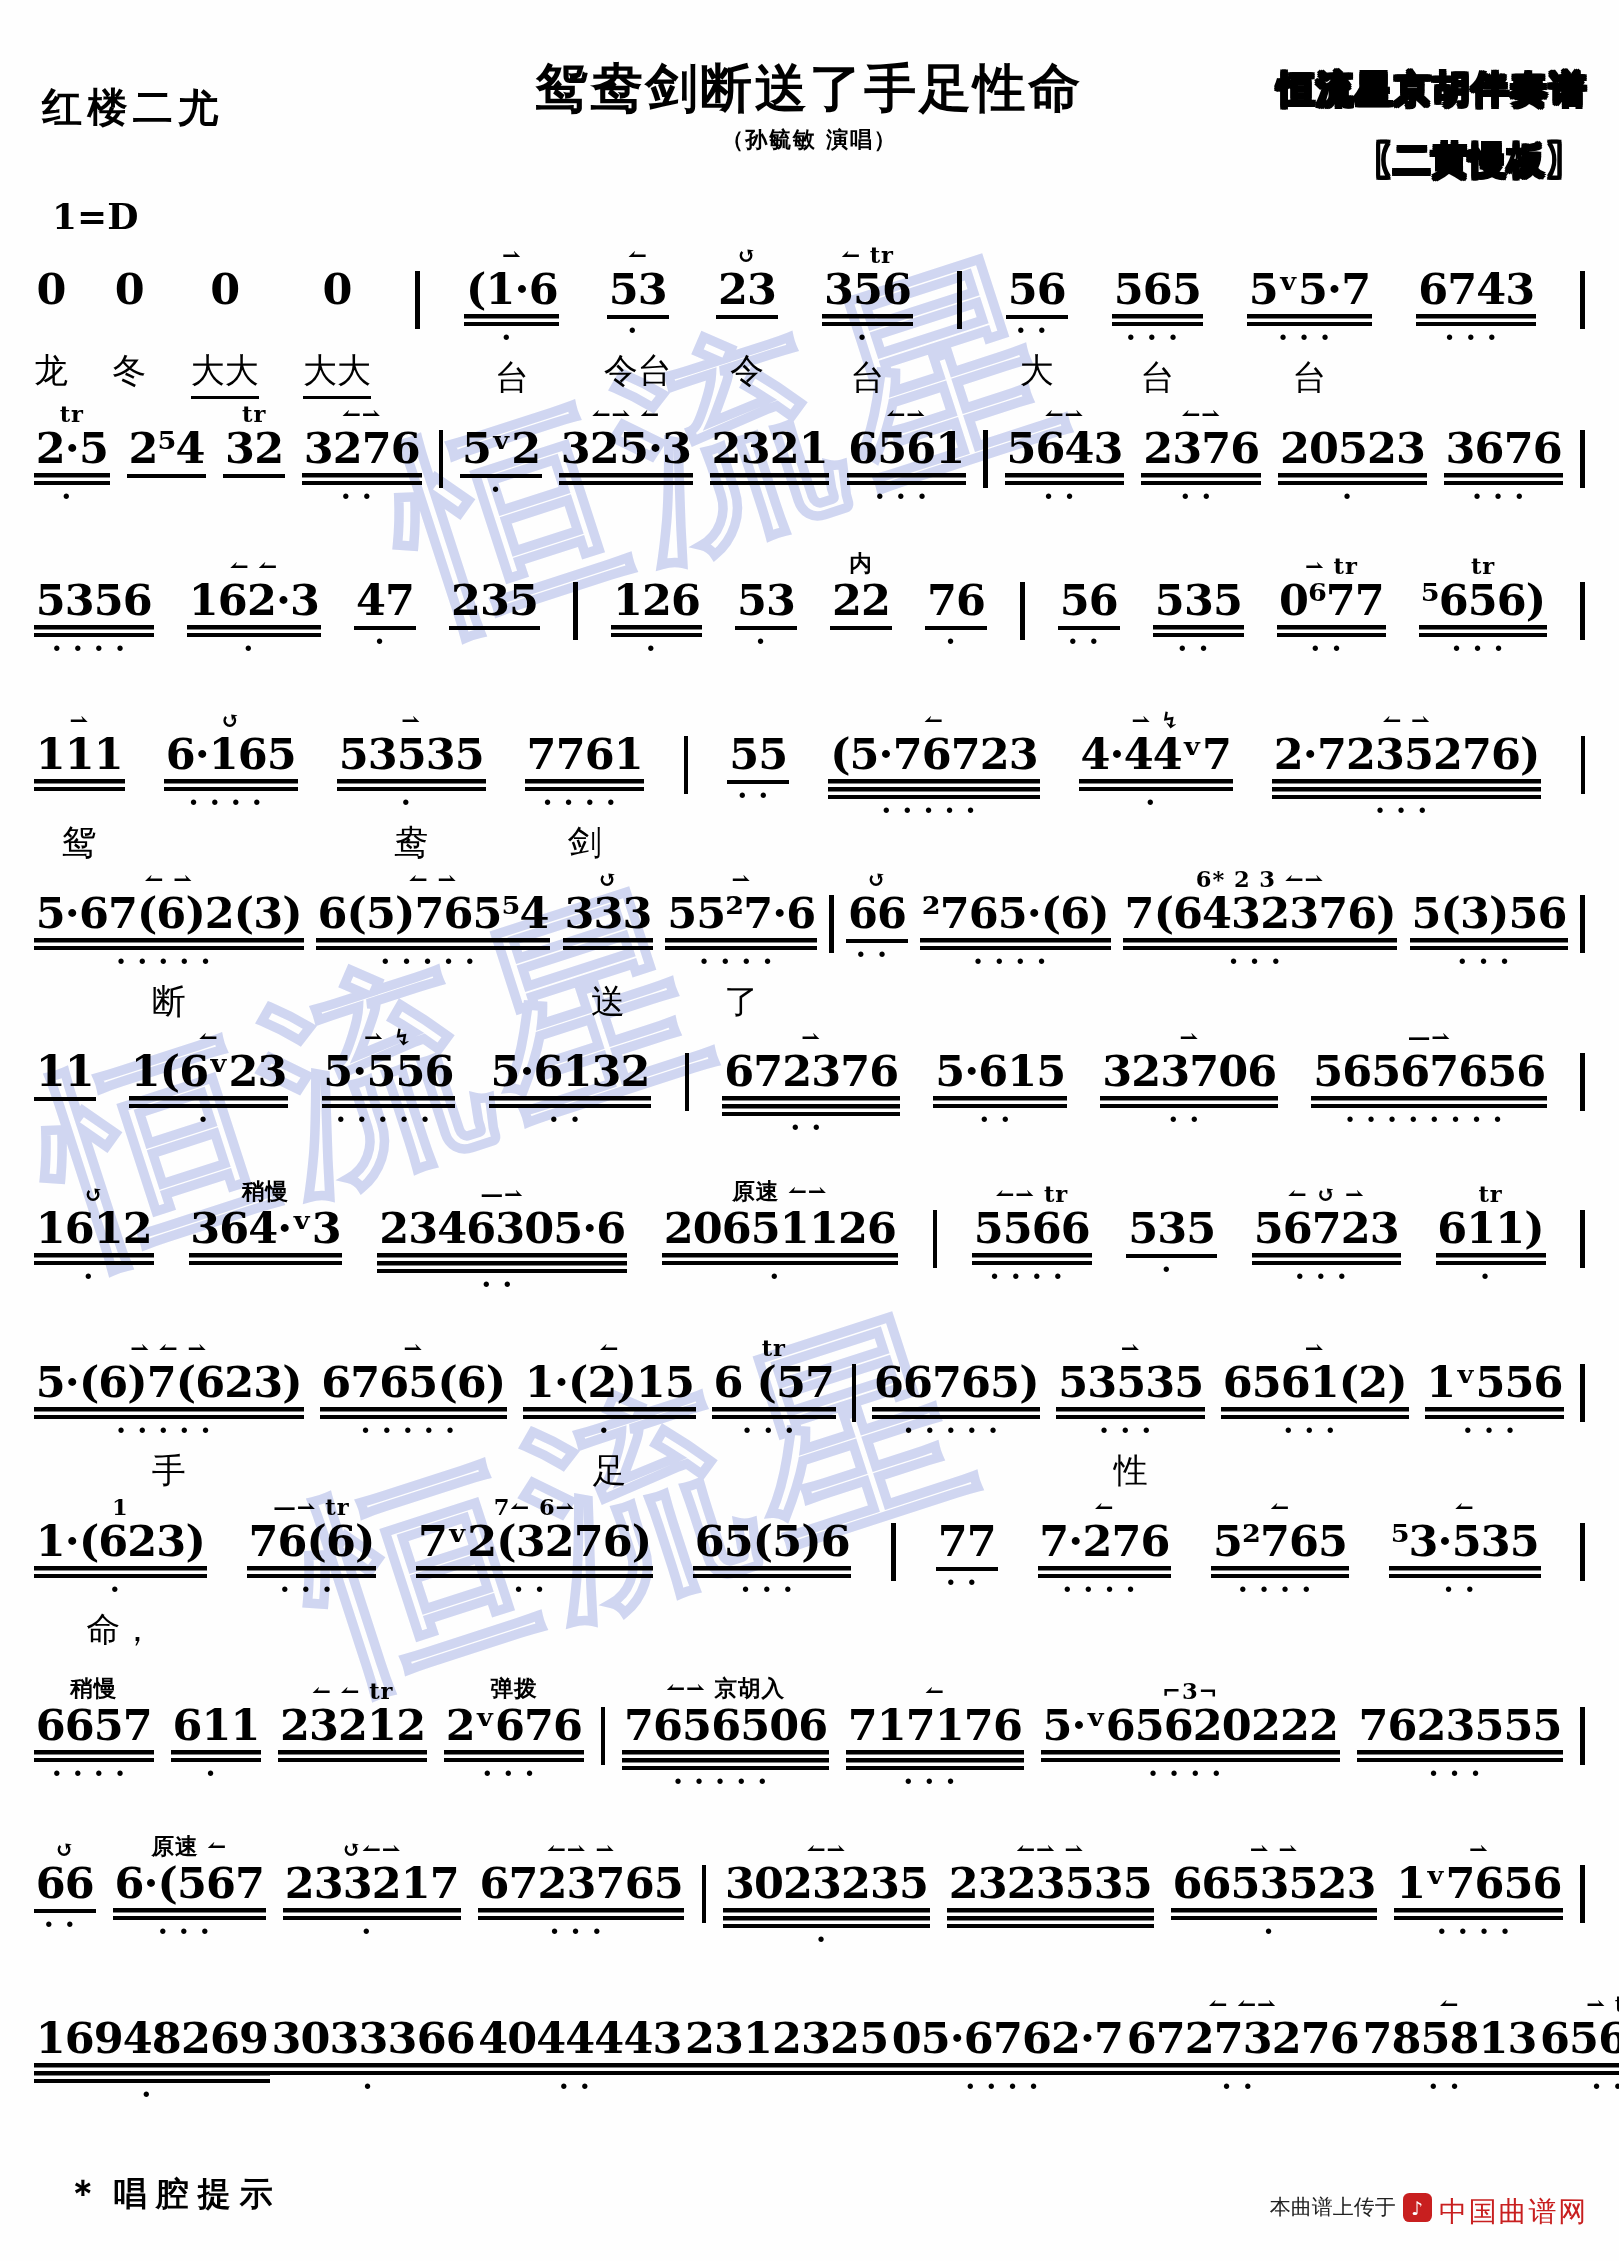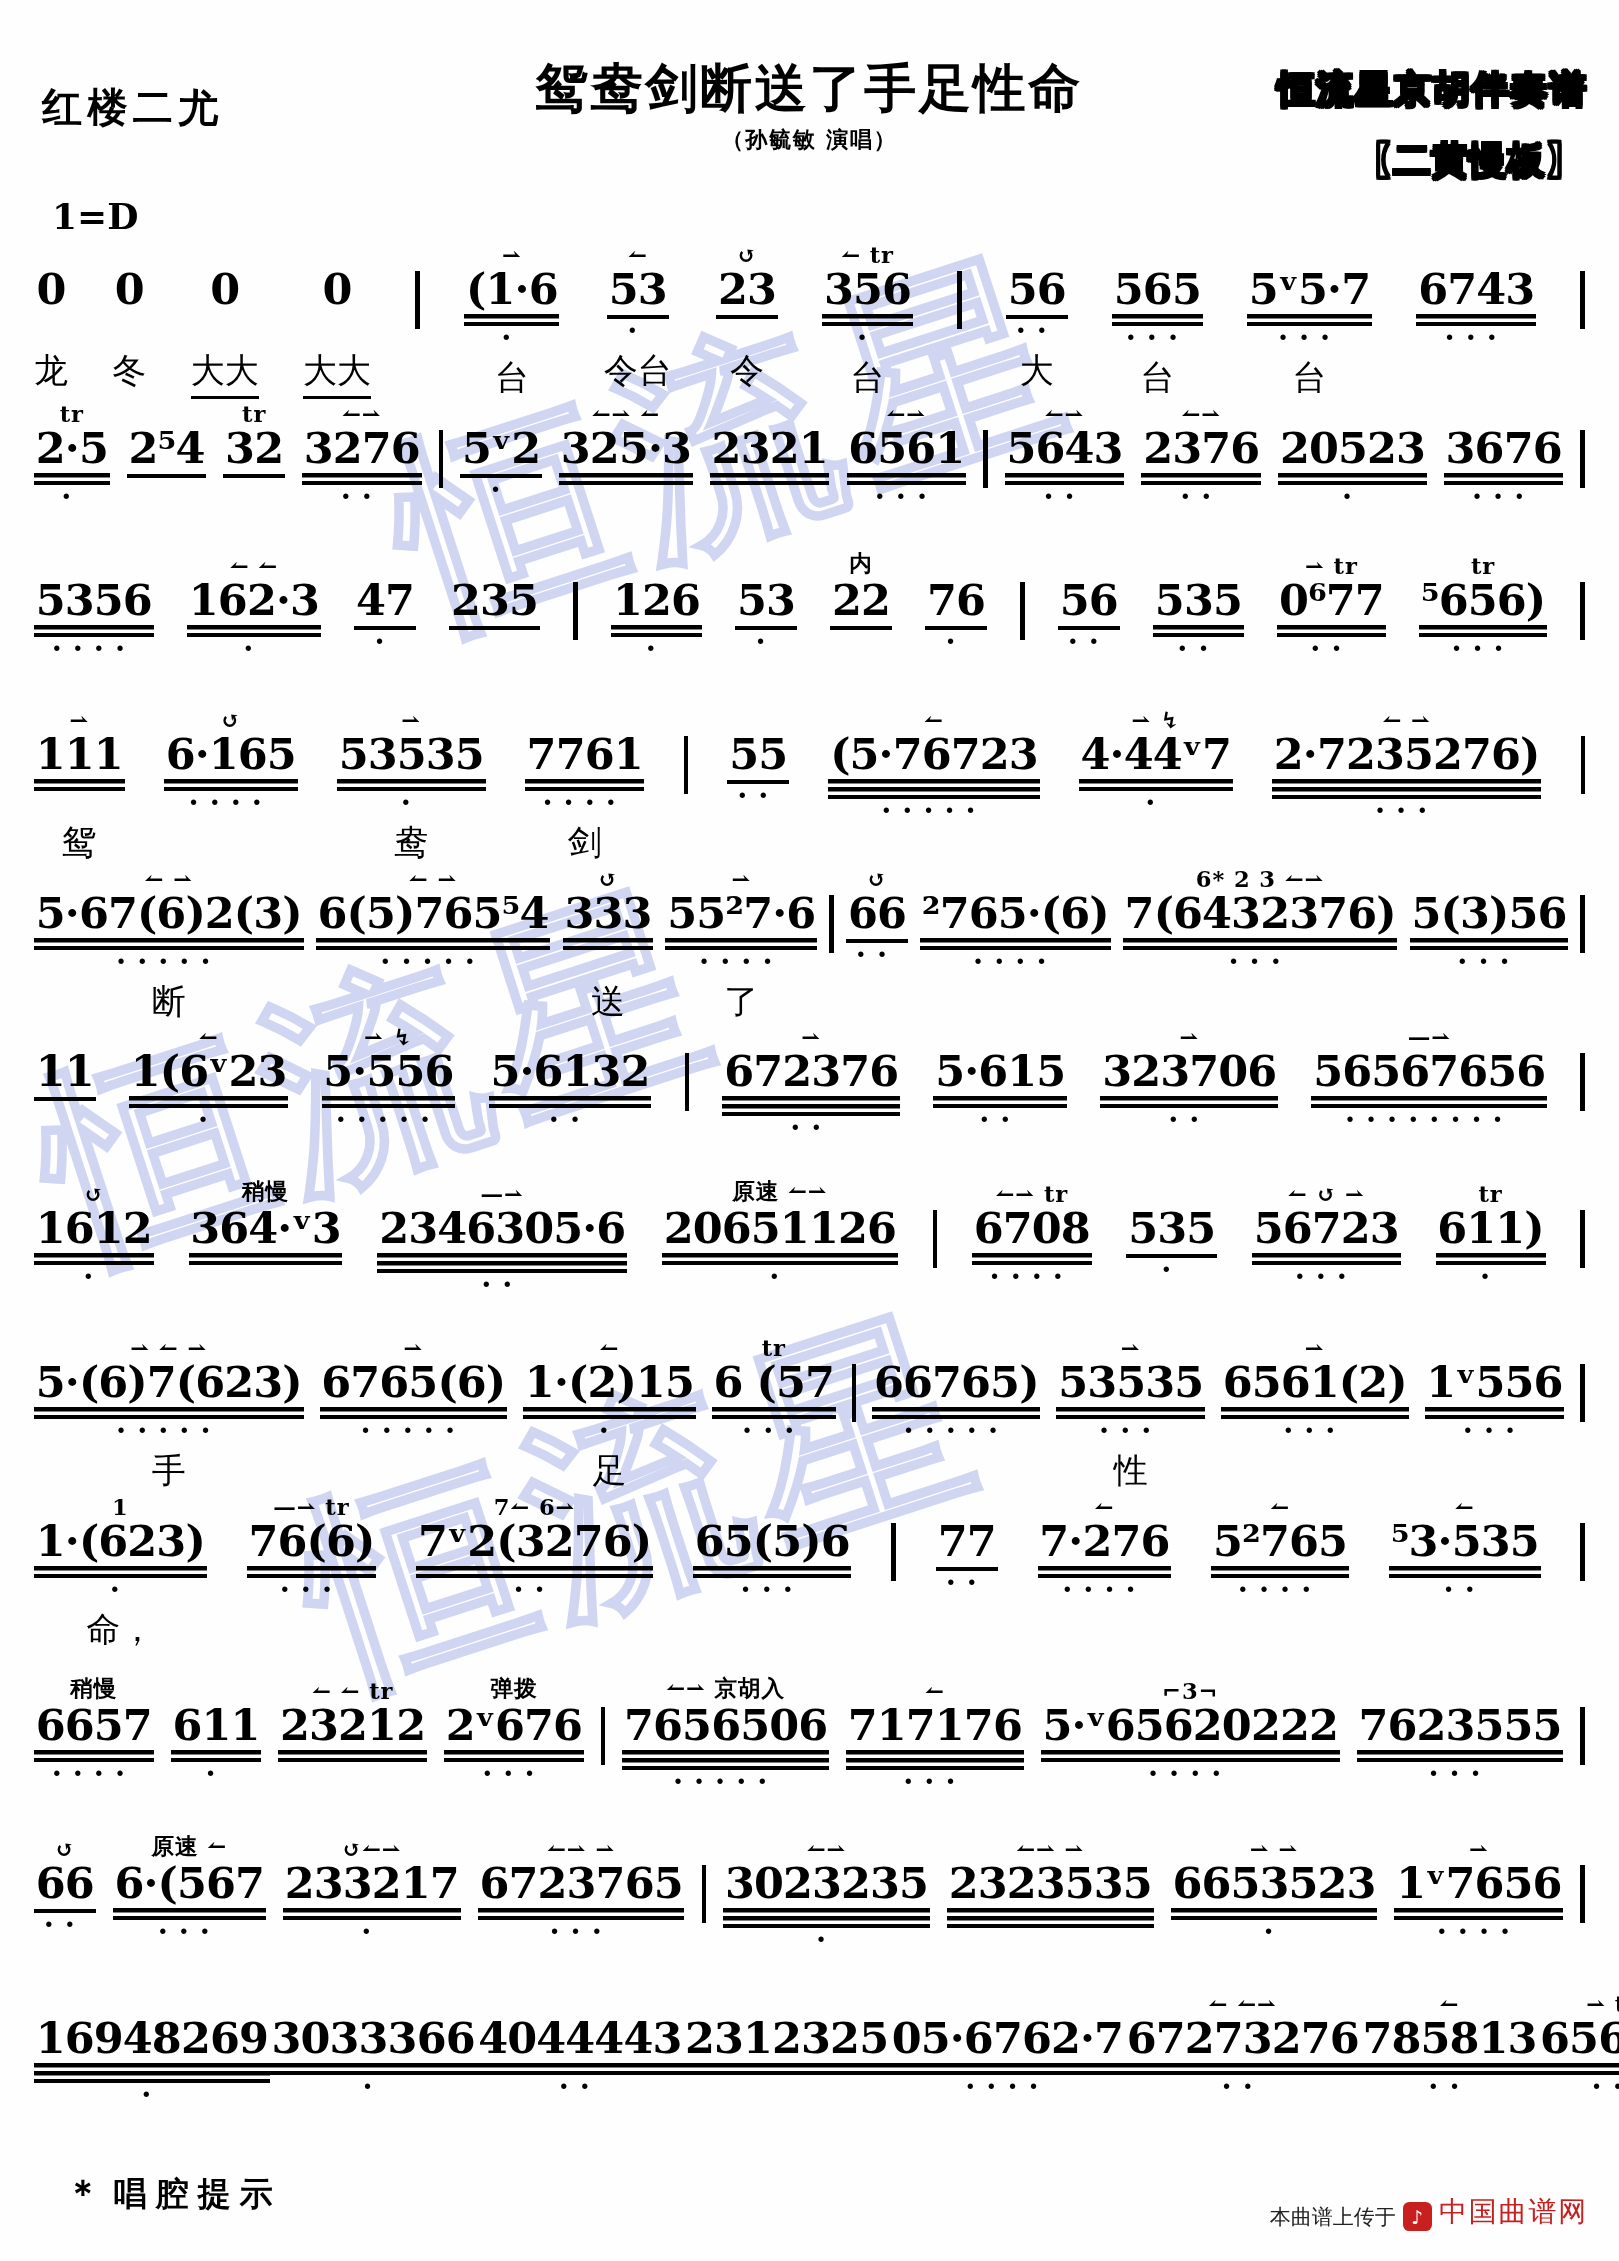--- a/index.html
+++ b/index.html
@@ -37,21 +37,21 @@
   .lyr{font-size:34px;margin-top:3.6px;white-space:nowrap;}
   .lu{border-bottom:3.6px solid #000;padding-bottom:1.8px;}
   .bar{width:4.5px;height:58px;background:#000;margin-top:43px;}
   
   .wm{position:absolute;font-size:217px;font-weight:bold;color:transparent;
       -webkit-text-stroke:2.7px rgba(145,160,225,.42);transform:rotate(-18deg);
       letter-spacing:12.7px;pointer-events:none;white-space:nowrap;}
   
   .foot-note{position:absolute;left:65px;top:2169px;font-size:33px;font-weight:bold;letter-spacing:9px;}
   .foot-note .mark{font-size:36px;margin-right:12.7px;letter-spacing:0;}
-  .uploader{position:absolute;right:31px;top:2193px;display:flex;align-items:flex-end;gap:7.2px;}
+  .uploader{position:absolute;right:31px;top:2193px;display:flex;align-items:flex-start;gap:7.2px;}
   .uploader .txt{font-size:21px;color:#222;}
   .site-logo{width:29px;height:29px;border-radius:6.3px;background:#c81f1f;color:#fff;display:flex;
              align-items:center;justify-content:center;font-size:19px;font-weight:bold;}
   .site-name{font-size:28px;font-weight:normal;color:#c81f1f;letter-spacing:1.8px;}
 </style>
 </head>
 <body>
 
 <div class="page">
 
@@ -428,21 +428,21 @@
           <div class="dots">··</div>
         </div>
         <div class="grp">
           <div class="top">原速 ↼⇀</div>
           <div class="num u2">20651126</div>
           <div class="dots">·</div>
         </div>
         <span class="bar"></span>
         <div class="grp">
           <div class="top">↼⇀ tr</div>
-          <div class="num u2">6708</div>
+          <div class="num u2">5566</div>
           <div class="dots">····</div>
         </div>
         <div class="grp">
           <div class="top"></div>
           <div class="num u1">535</div>
           <div class="dots">·</div>
         </div>
         <div class="grp">
           <div class="top">↼ ↺ ⇀</div>
           <div class="num u2">56723</div>

